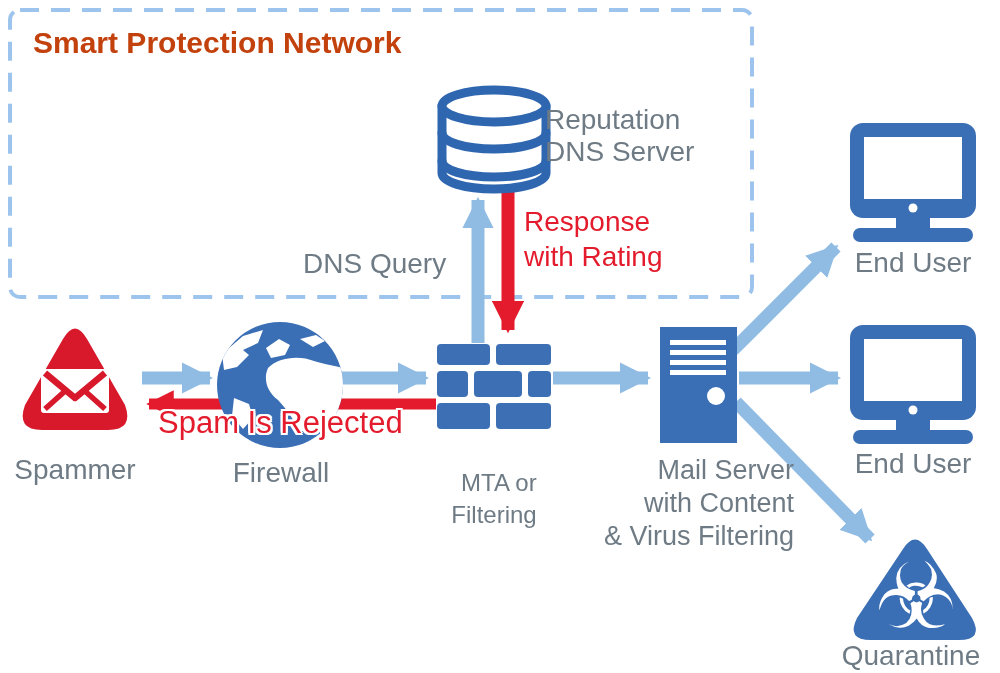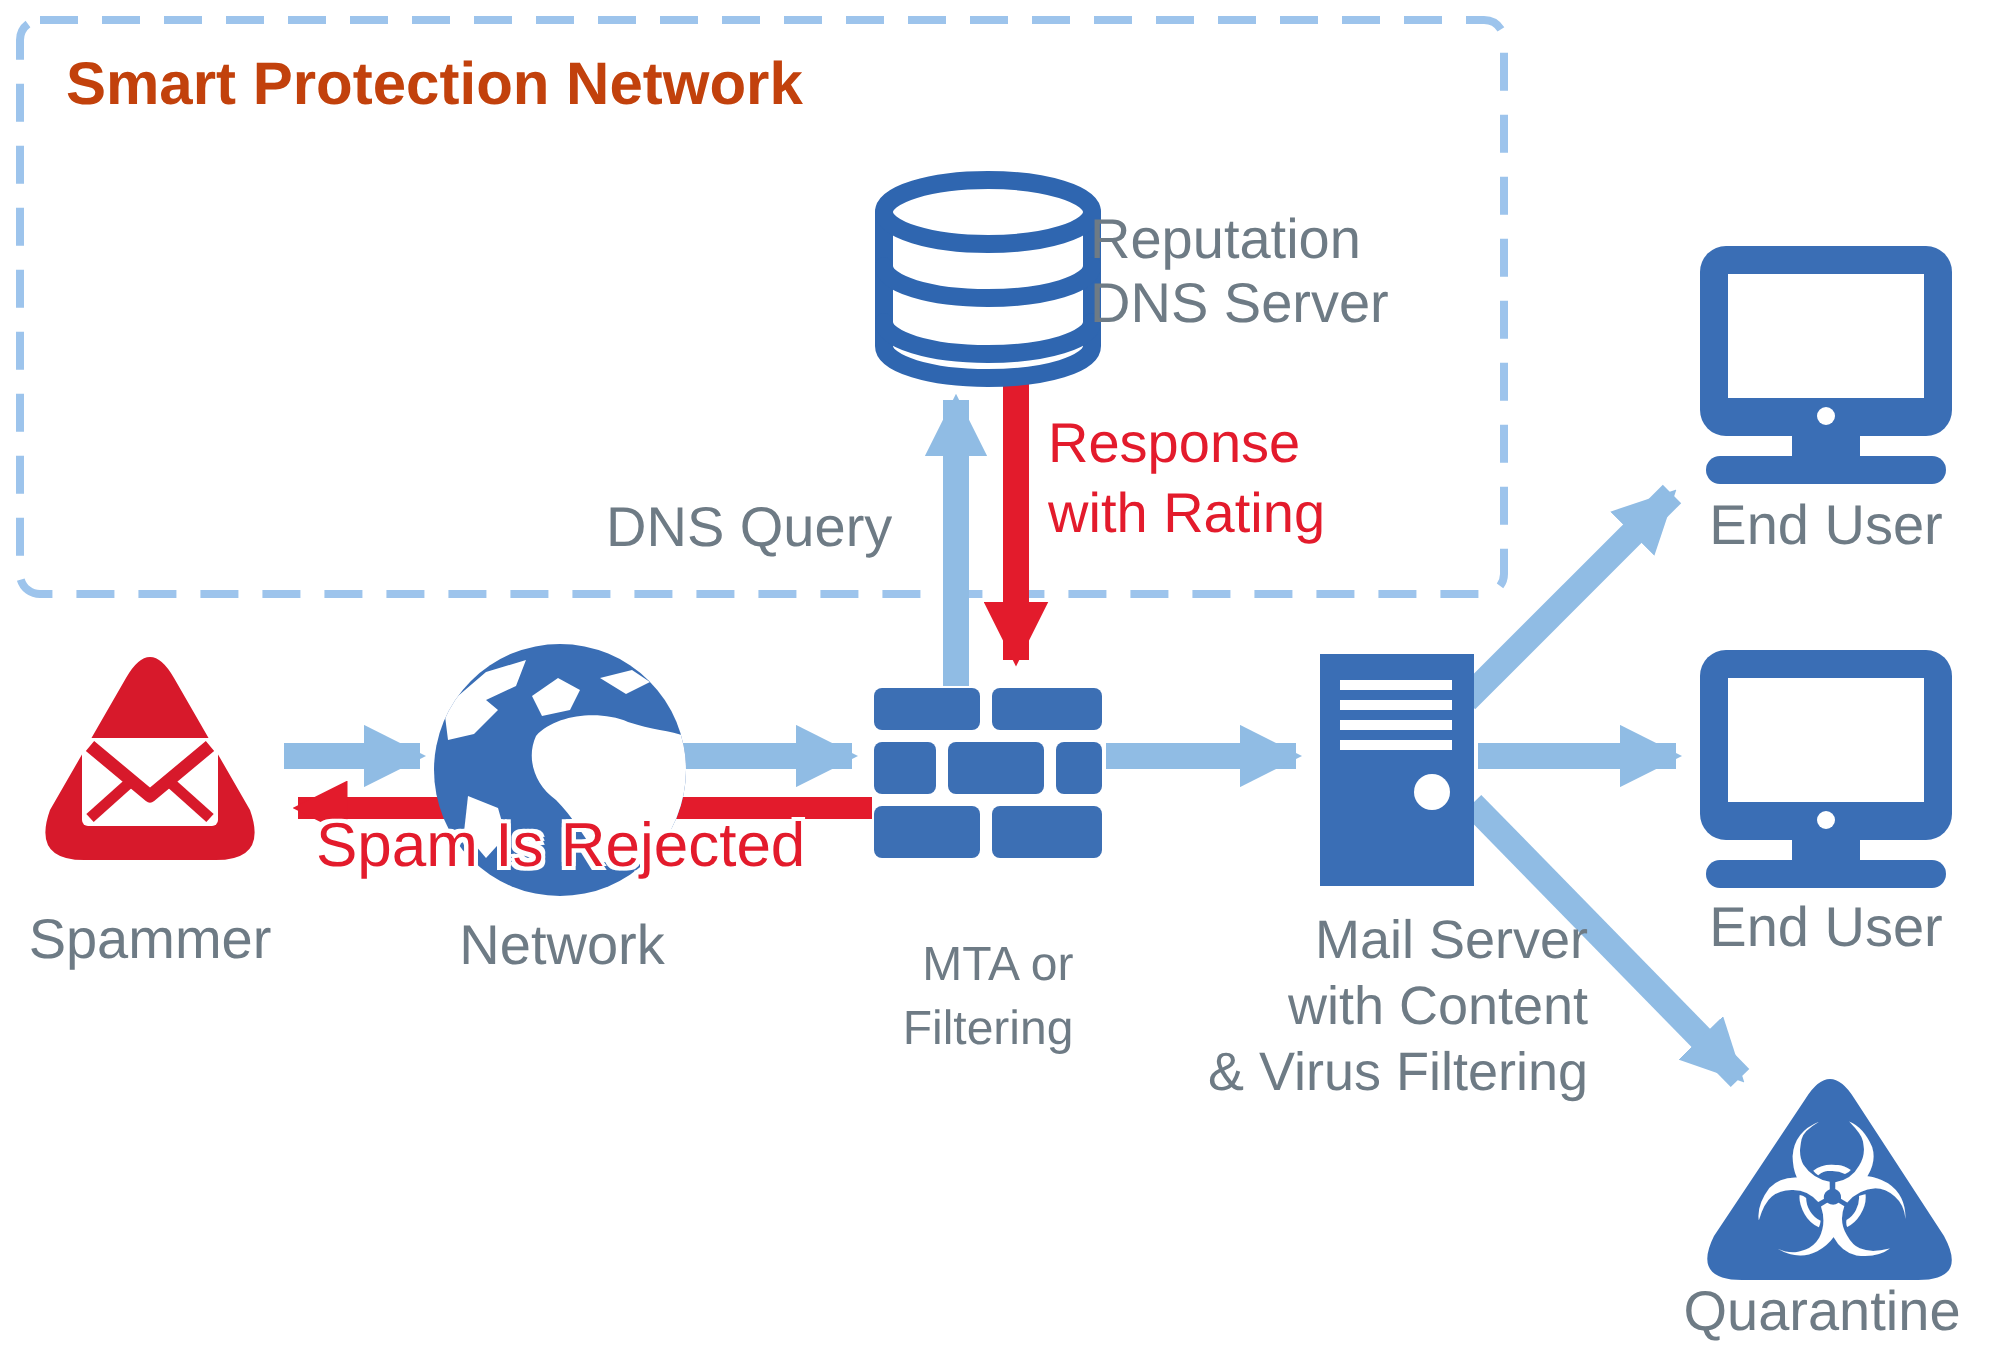--- a/index.html
+++ b/index.html
@@ -145,21 +145,21 @@
   <div class="lbl" style="left:545px;top:104px;"><span>Reputation</span><br><span>DNS Server</span></div>
 
   <div class="lbl" style="left:303px;top:229px;margin-top:19px;">DNS Query</div>
 
   <div class="lbl red halo" style="left:158px;top:407px;font-size:31px;">Spam Is Rejected</div>
 
   <div class="lbl red two-line" style="left:524px;top:204px;"><span>Response</span><br><span>with Rating</span></div>
 
   <div class="lbl center" style="left:75px;top:454px;">Spammer</div>
 
-  <div class="lbl center" style="left:281px;top:457px;">Network</div>
+  <div class="lbl center" style="left:281px;top:457px;">Firewall</div>
 
   <div class="lbl center" style="left:494px;top:467px;font-size:24px;"><span>MTA or</span><br><span>Filtering</span></div>
 
   <div class="lbl center" style="left:699px;top:454px;font-size:27px;line-height:33px;"><span>Mail Server</span><br><span>with Content</span><br><span>&amp; Virus Filtering</span></div>
 
   <div class="lbl center" style="left:913px;top:247px;">End User</div>
 
   <div class="lbl center" style="left:913px;top:448px;">End User</div>
 
   <div class="lbl center" style="left:911px;top:640px;">Quarantine</div>

